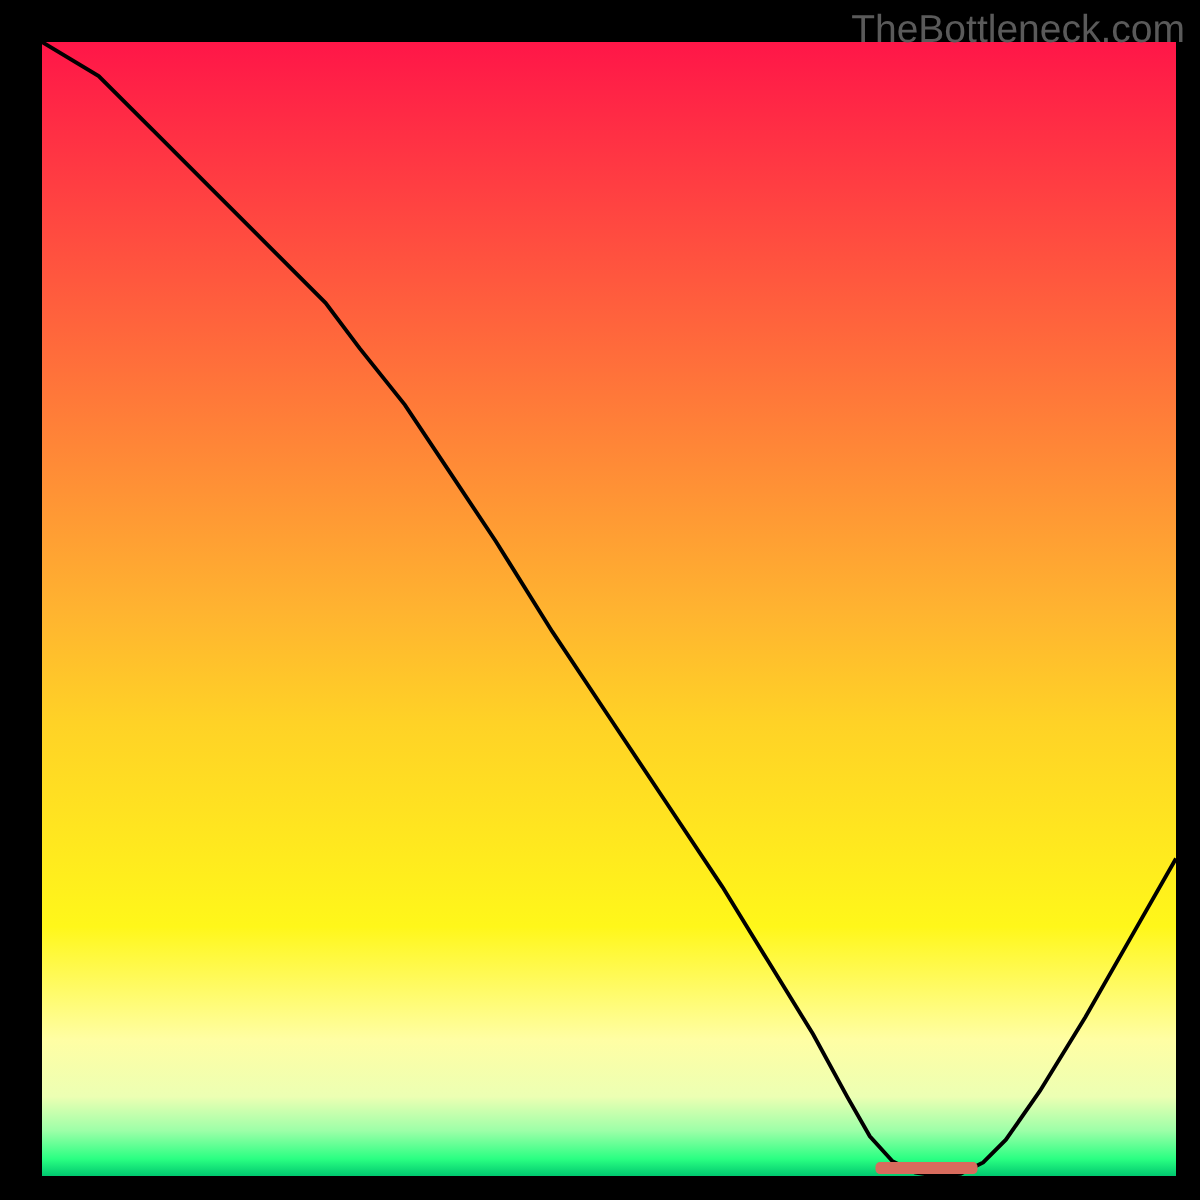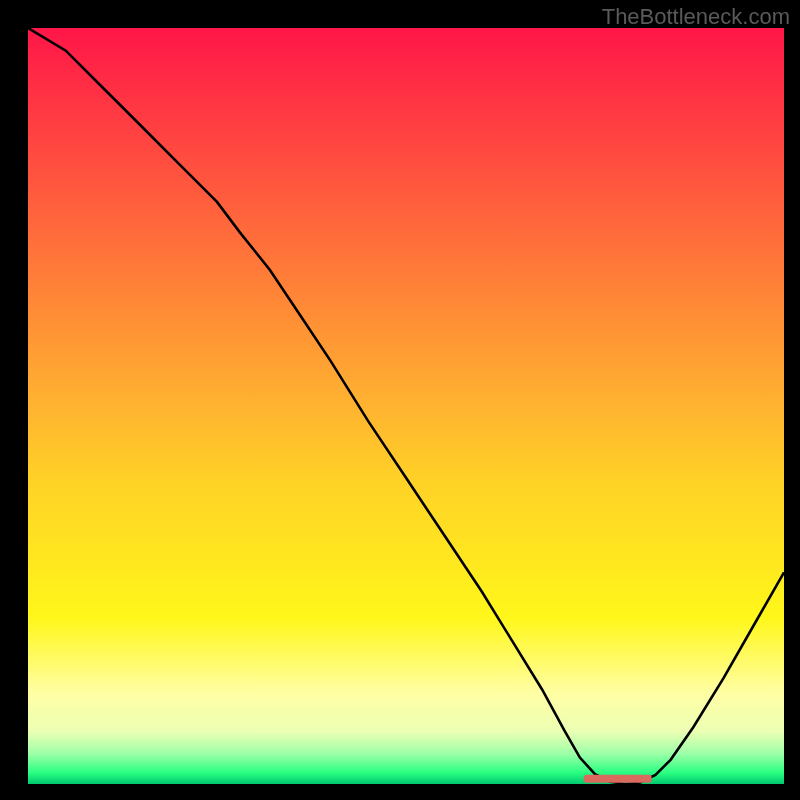--- a/index.html
+++ b/index.html
@@ -9,21 +9,21 @@
     height: 800px;
     background: #000;
     font-family: Arial, Helvetica, sans-serif;
     position: relative;
   }
   .watermark {
     position: absolute;
     top: 4px;
     right: 10px;
     color: #5a5a5a;
-    font-size: 22px;
+    font-size: 26px;
     font-weight: 500;
     z-index: 10;
   }
   .plot-wrap {
     position: absolute;
     left: 28px;
     top: 28px;
     width: 756px;
     height: 756px;
     background: #000;

